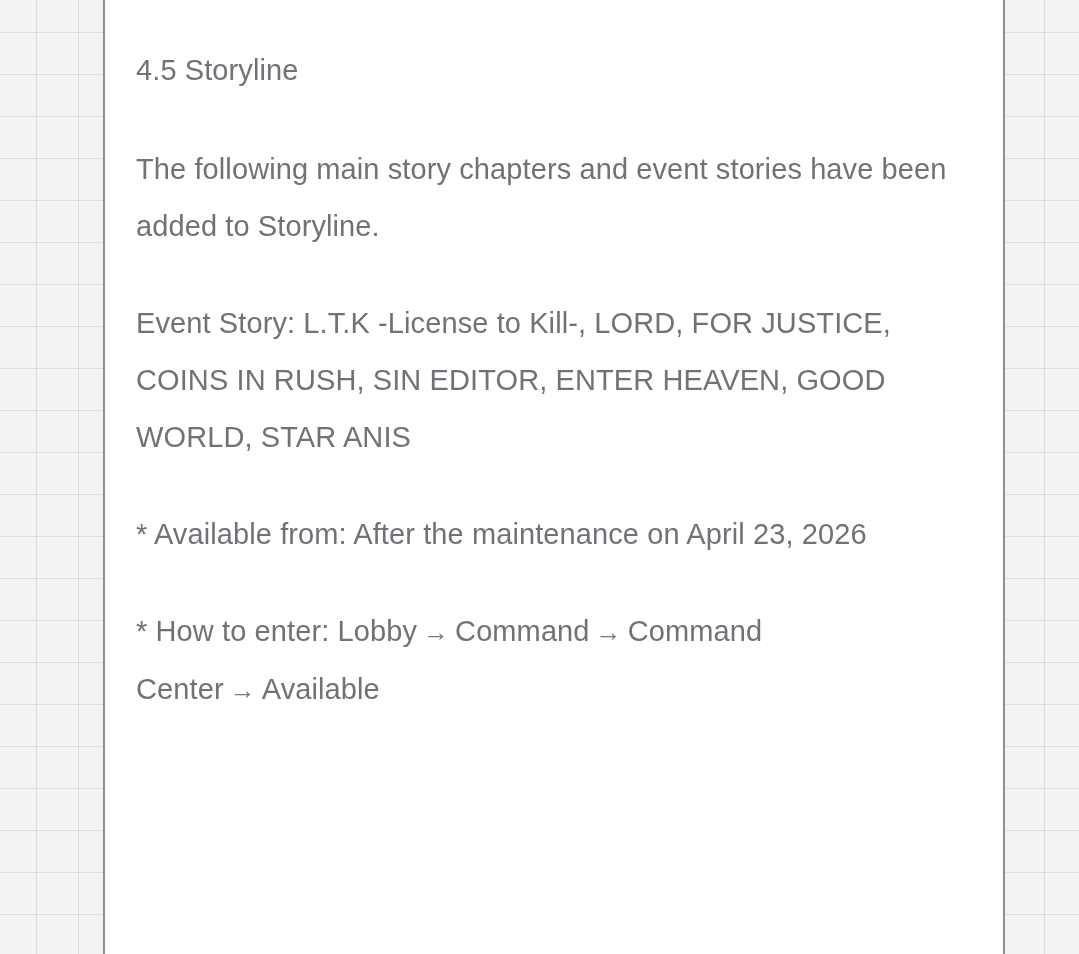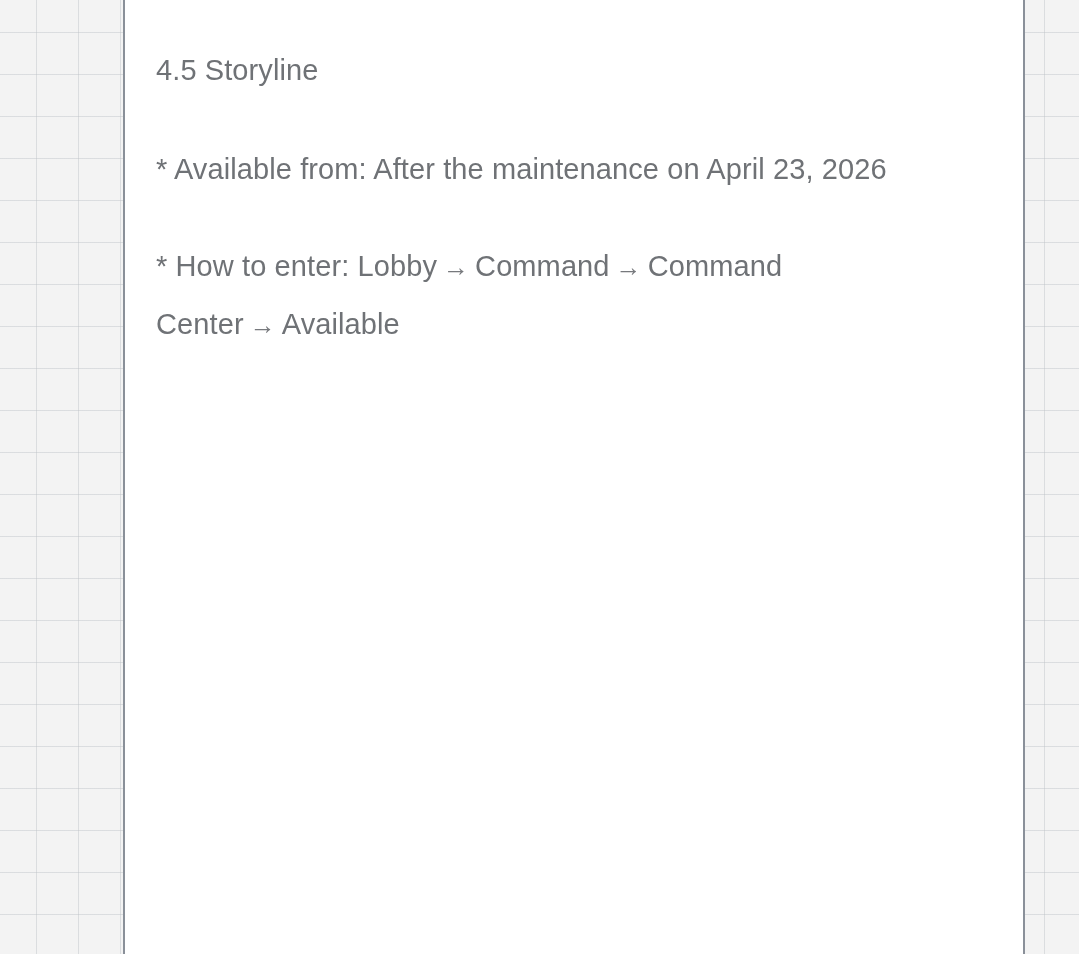--- a/index.html
+++ b/index.html
@@ -31,21 +31,20 @@
     position: absolute;
     left: 103px;
     top: 0;
     width: 902px;
     height: 954px;
     background: #ffffff;
     border-left: 2px solid #8a9099;
     border-right: 2px solid #8a9099;
     box-sizing: border-box;
     overflow: hidden;
-    margin-left: 20px;
   }
 
   .article {
     padding: 42px 33px 0 31px;
     color: #6f7276;
     font-size: 29px;
     line-height: 57px;
     letter-spacing: 0.1px;
   }
 
@@ -67,21 +66,23 @@
 </head>
 <body>
 
 <div class="page-bg"></div>
 
 <div class="content-panel">
   <div class="article">
 
     <p class="heading">4.5 Storyline</p>
 
+    <p>The following main story chapters and event stories have been added to Storyline.</p>
 
 
+    <p>Event Story: L.T.K -License to Kill-, LORD, FOR JUSTICE, COINS IN RUSH, SIN EDITOR, ENTER HEAVEN, GOOD WORLD, STAR ANIS</p>
 
     <p>* Available from: After the maintenance on April 23, 2026</p>
 
     <p><span>* How to enter: Lobby</span><span class="arrow">→</span><span>Command</span><span class="arrow">→</span><span>Command Center</span><span class="arrow">→</span><span>Available</span></p>
 
   </div>
 </div>
 
 </body></html>

